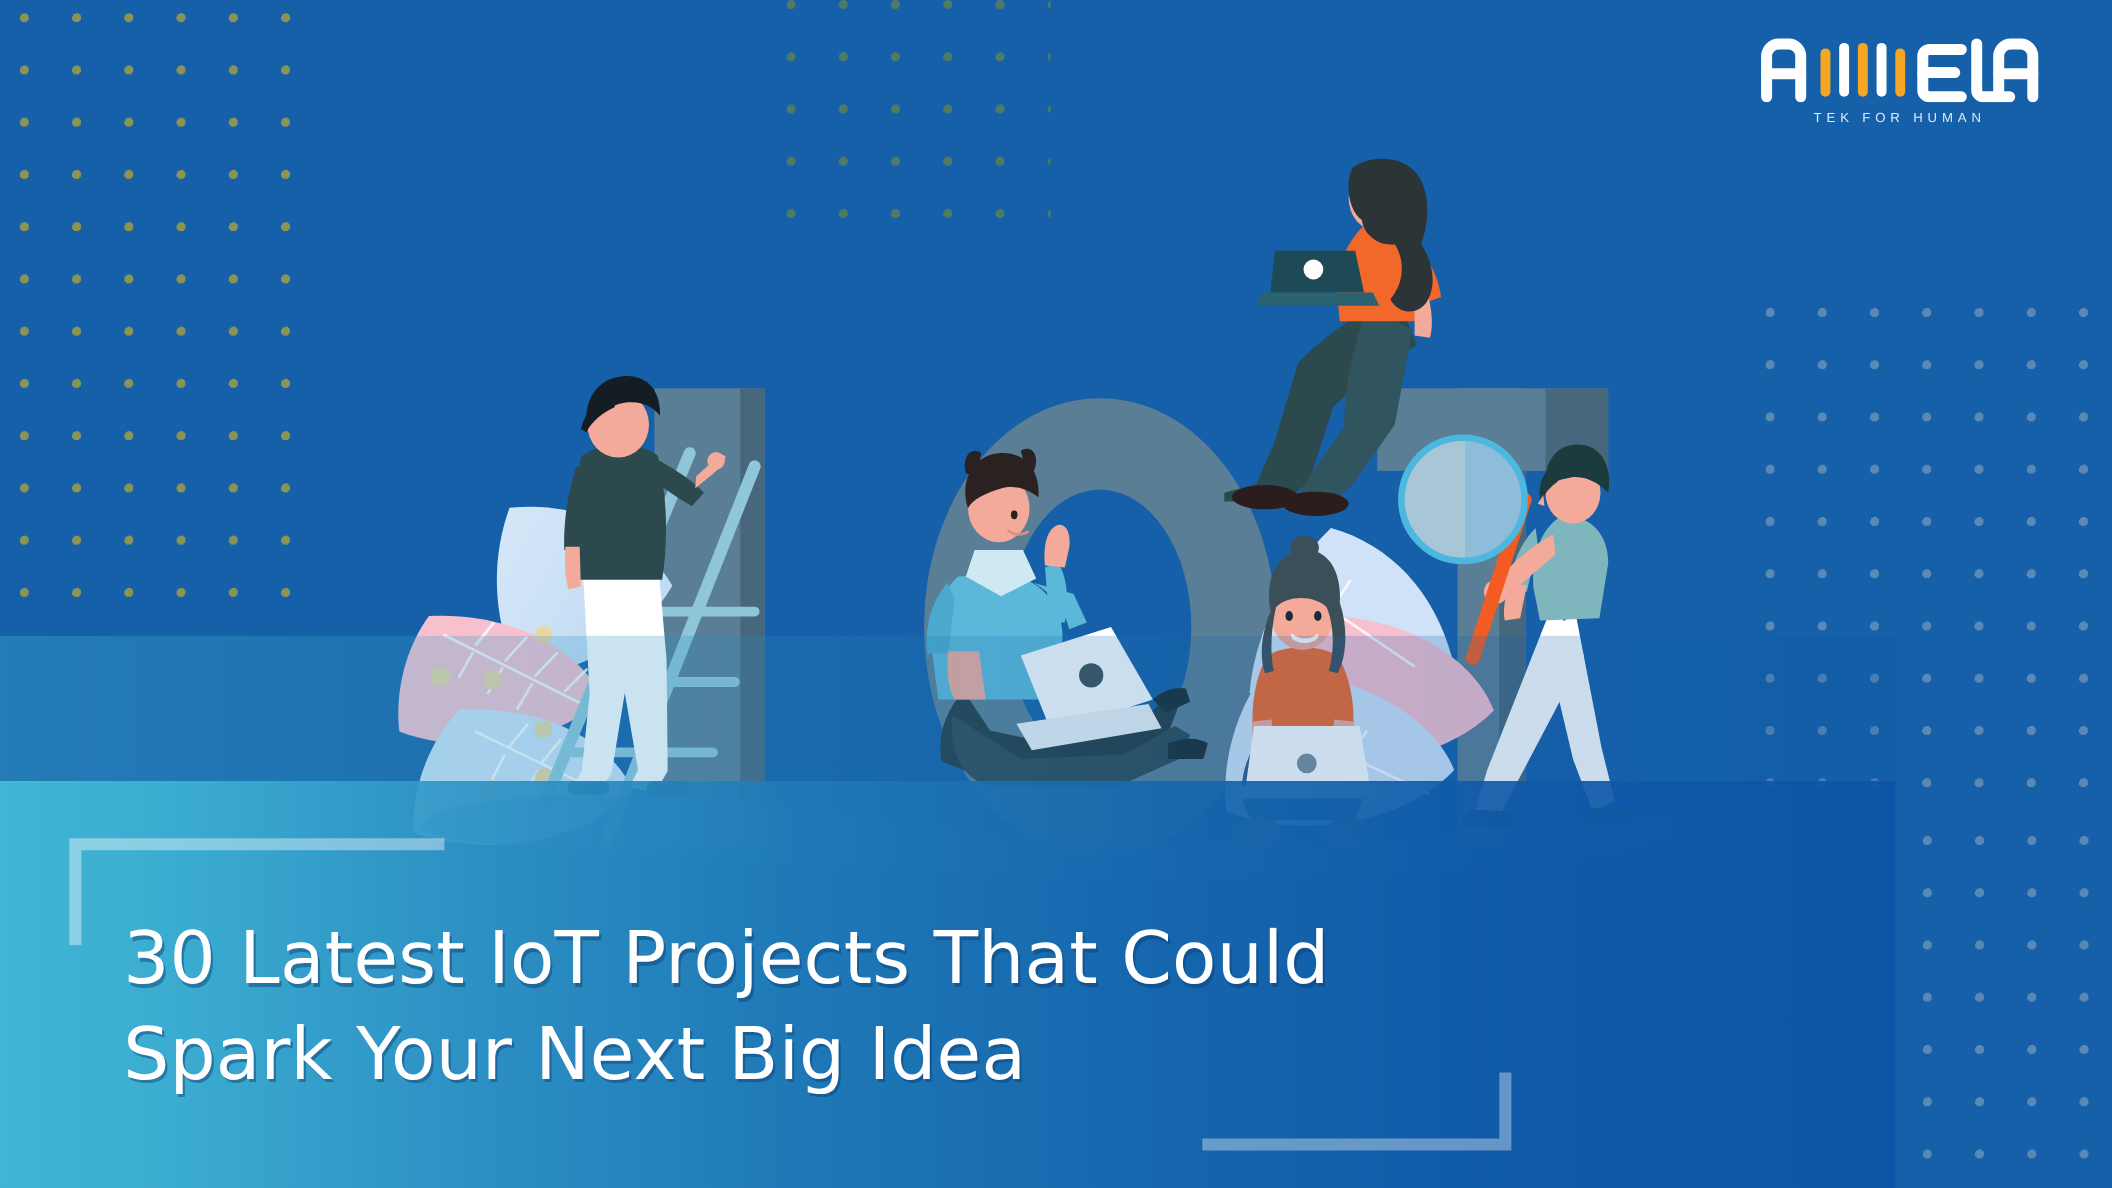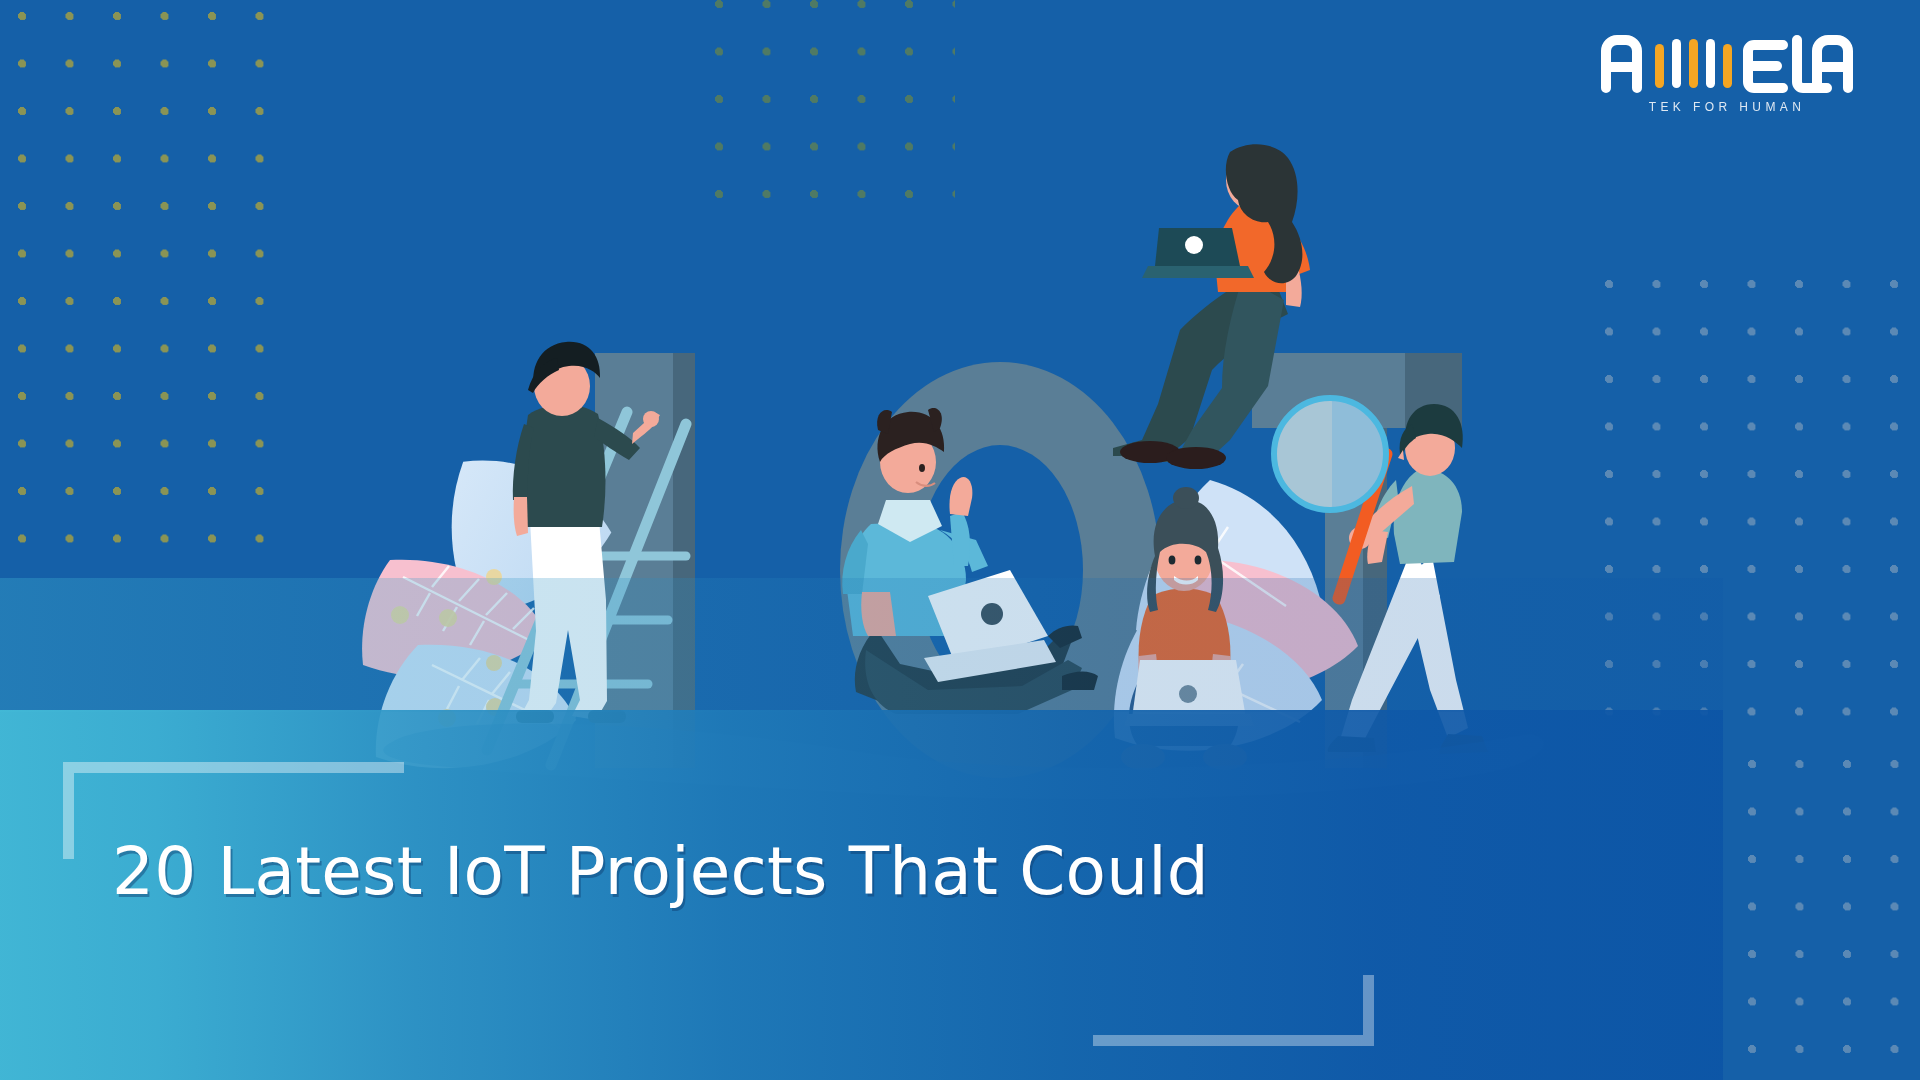--- a/index.html
+++ b/index.html
@@ -263,21 +263,22 @@
     </g>
   </svg>
 
   <div class="overlay-top-fade"></div>
   <div class="overlay-band"></div>
 
   <div class="bracket" id="bracket-tl"></div>
   <div class="bracket" id="bracket-br"></div>
 
   <div class="title">
-    <span class="title-line">20 Latest IoT Projects That Could</span>
+    <span class="title-line">30 Latest IoT Projects That Could</span>
+    <span class="title-line">Spark Your Next Big Idea</span>
   </div>
 
   <div class="logo">
     <div class="logo-mark">
       <svg width="256" height="60" viewBox="0 0 256 60">
         <g fill="none" stroke="#ffffff" stroke-width="10" stroke-linecap="round" stroke-linejoin="round">
           <path d="M7 55 L7 18 A11 11 0 0 1 18 7 L27 7 A11 11 0 0 1 38 18 L38 55"></path>
           <path d="M7 34 L38 34"></path>
         </g>
         <g fill="#f5a623">

